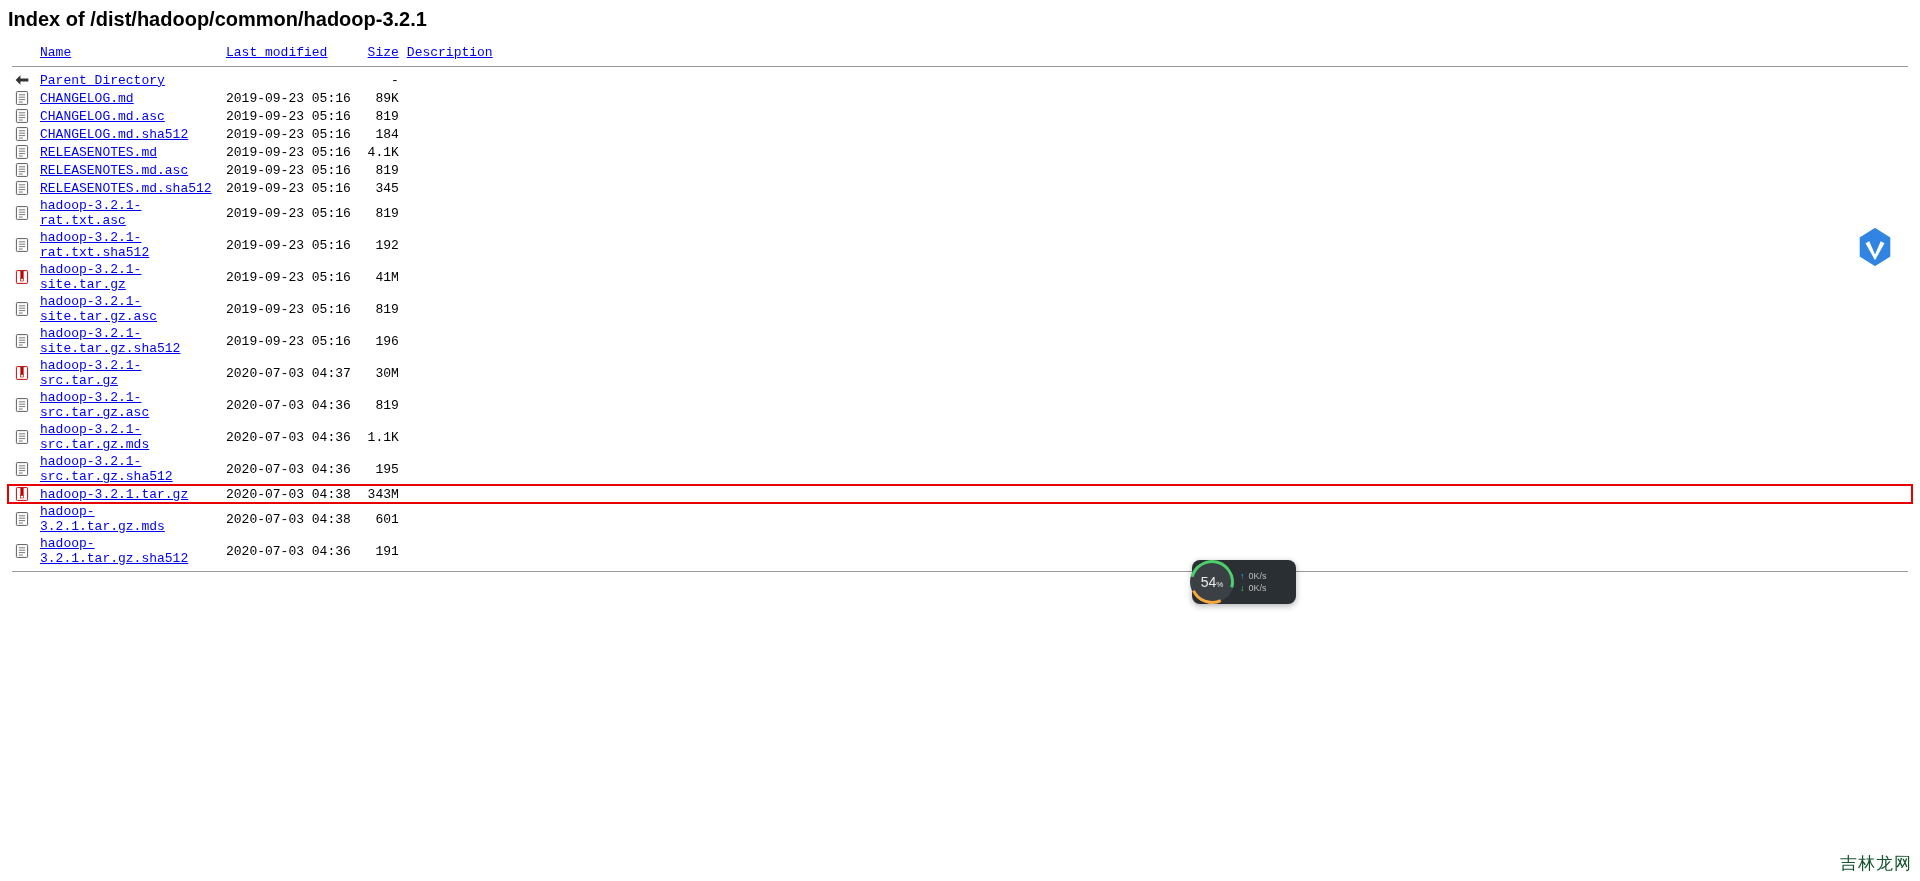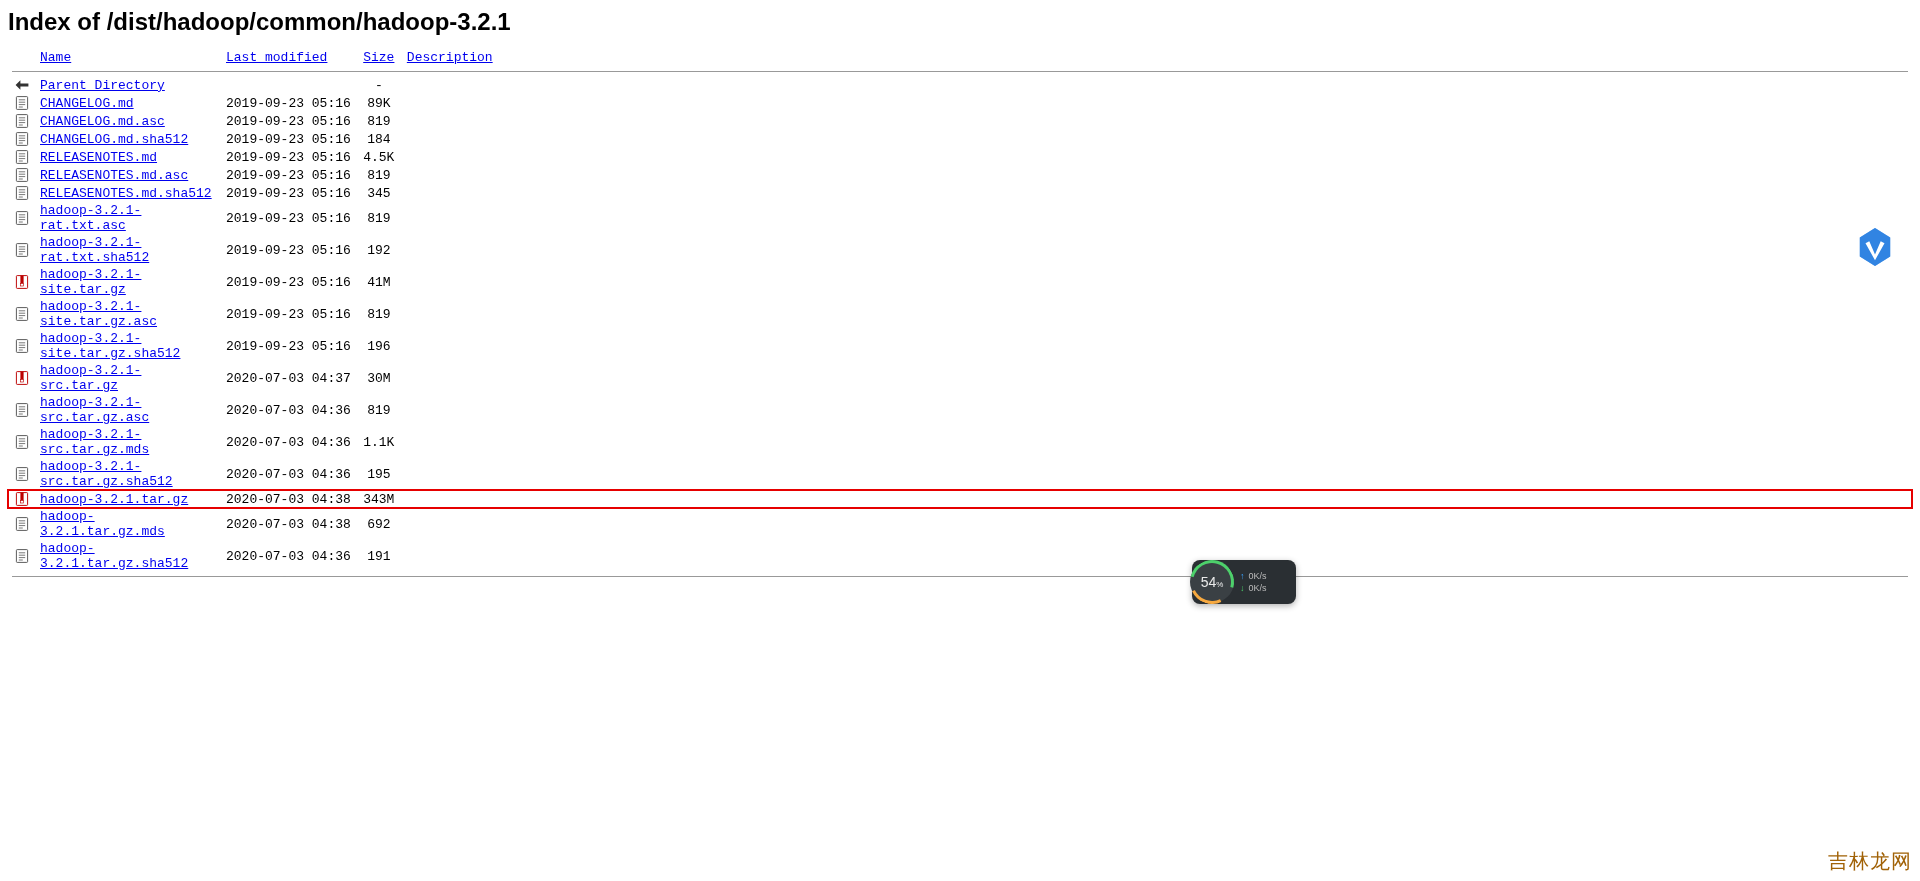--- a/index.html
+++ b/index.html
@@ -3,21 +3,21 @@
   <meta charset="utf-8">
   <style>
     body {
       font-family: Arial, sans-serif;
       margin: 0;
       padding: 8px;
       background: #fff;
       color: #000;
     }
     h1 {
-      font-size: 24px;
+      font-size: 20px;
       font-weight: bold;
       margin: 0 0 12px 0;
     }
     table {
       border-collapse: collapse;
       width: 100%;
       font-family: "Courier New", monospace;
       font-size: 13px;
     }
     th {
@@ -36,21 +36,21 @@
     }
     td a {
       color: #0000EE;
     }
     .icon-cell {
       width: 20px;
       text-align: center;
     }
     .name-cell { width: 178px; }
     .modified-cell { width: 105px; white-space: nowrap; }
-    .size-cell { width: 40px; text-align: center; white-space: nowrap; }
+    .size-cell { width: 40px; text-align: right; white-space: nowrap; }
     .desc-cell { }
     hr {
       border: none;
       border-top: 1px solid #999;
       margin: 2px 0;
     }
     .highlight-row td {
       position: relative;
     }
     .highlight-row {
@@ -137,22 +137,22 @@
       font-size: 9px;
       font-family: Arial, sans-serif;
     }
     .speed-arrow-up { color: #3aa3ff; font-size: 9px; margin-right: 4px; }
     .speed-arrow-down { color: #4dd06b; font-size: 9px; margin-right: 4px; }
     .watermark {
       position: fixed;
       right: 8px;
       bottom: 6px;
       font-family: Liberation Serif, serif;
-      font-size: 20px;
-      color: #a16207;
+      font-size: 17px;
+      color: #14532d;
       font-weight: 500;
       letter-spacing: 1px;
     }
   </style>
 </head>
 <body>
 
 <h1>Index of /dist/hadoop/common/hadoop-3.2.1</h1>
 
 <table>
@@ -222,21 +222,21 @@
       <tr>
         <td class="icon-cell"><span class="icon-text"><svg viewBox="0 0 20 20">
               <rect x="3" y="2" width="14" height="16" rx="1" fill="#fff" stroke="#555" stroke-width="1.2"></rect>
               <line x1="6" y1="6" x2="14" y2="6" stroke="#555" stroke-width="1"></line>
               <line x1="6" y1="9" x2="14" y2="9" stroke="#555" stroke-width="1"></line>
               <line x1="6" y1="12" x2="14" y2="12" stroke="#555" stroke-width="1"></line>
               <line x1="6" y1="15" x2="11" y2="15" stroke="#555" stroke-width="1"></line>
             </svg></span></td>
         <td class="name-cell"><a href="#">RELEASENOTES.md</a></td>
         <td class="modified-cell">2019-09-23 05:16</td>
-        <td class="size-cell">4.5K</td>
+        <td class="size-cell">4.1K</td>
         <td class="desc-cell"></td>
       </tr>
       <tr>
         <td class="icon-cell"><span class="icon-text"><svg viewBox="0 0 20 20">
               <rect x="3" y="2" width="14" height="16" rx="1" fill="#fff" stroke="#555" stroke-width="1.2"></rect>
               <line x1="6" y1="6" x2="14" y2="6" stroke="#555" stroke-width="1"></line>
               <line x1="6" y1="9" x2="14" y2="9" stroke="#555" stroke-width="1"></line>
               <line x1="6" y1="12" x2="14" y2="12" stroke="#555" stroke-width="1"></line>
               <line x1="6" y1="15" x2="11" y2="15" stroke="#555" stroke-width="1"></line>
             </svg></span></td>
@@ -385,21 +385,21 @@
       <tr>
         <td class="icon-cell"><span class="icon-text"><svg viewBox="0 0 20 20">
               <rect x="3" y="2" width="14" height="16" rx="1" fill="#fff" stroke="#555" stroke-width="1.2"></rect>
               <line x1="6" y1="6" x2="14" y2="6" stroke="#555" stroke-width="1"></line>
               <line x1="6" y1="9" x2="14" y2="9" stroke="#555" stroke-width="1"></line>
               <line x1="6" y1="12" x2="14" y2="12" stroke="#555" stroke-width="1"></line>
               <line x1="6" y1="15" x2="11" y2="15" stroke="#555" stroke-width="1"></line>
             </svg></span></td>
         <td class="name-cell"><a href="#">hadoop-3.2.1.tar.gz.mds</a></td>
         <td class="modified-cell">2020-07-03 04:38</td>
-        <td class="size-cell">692</td>
+        <td class="size-cell">601</td>
         <td class="desc-cell"></td>
       </tr>
       <tr>
         <td class="icon-cell"><span class="icon-text"><svg viewBox="0 0 20 20">
               <rect x="3" y="2" width="14" height="16" rx="1" fill="#fff" stroke="#555" stroke-width="1.2"></rect>
               <line x1="6" y1="6" x2="14" y2="6" stroke="#555" stroke-width="1"></line>
               <line x1="6" y1="9" x2="14" y2="9" stroke="#555" stroke-width="1"></line>
               <line x1="6" y1="12" x2="14" y2="12" stroke="#555" stroke-width="1"></line>
               <line x1="6" y1="15" x2="11" y2="15" stroke="#555" stroke-width="1"></line>
             </svg></span></td>

